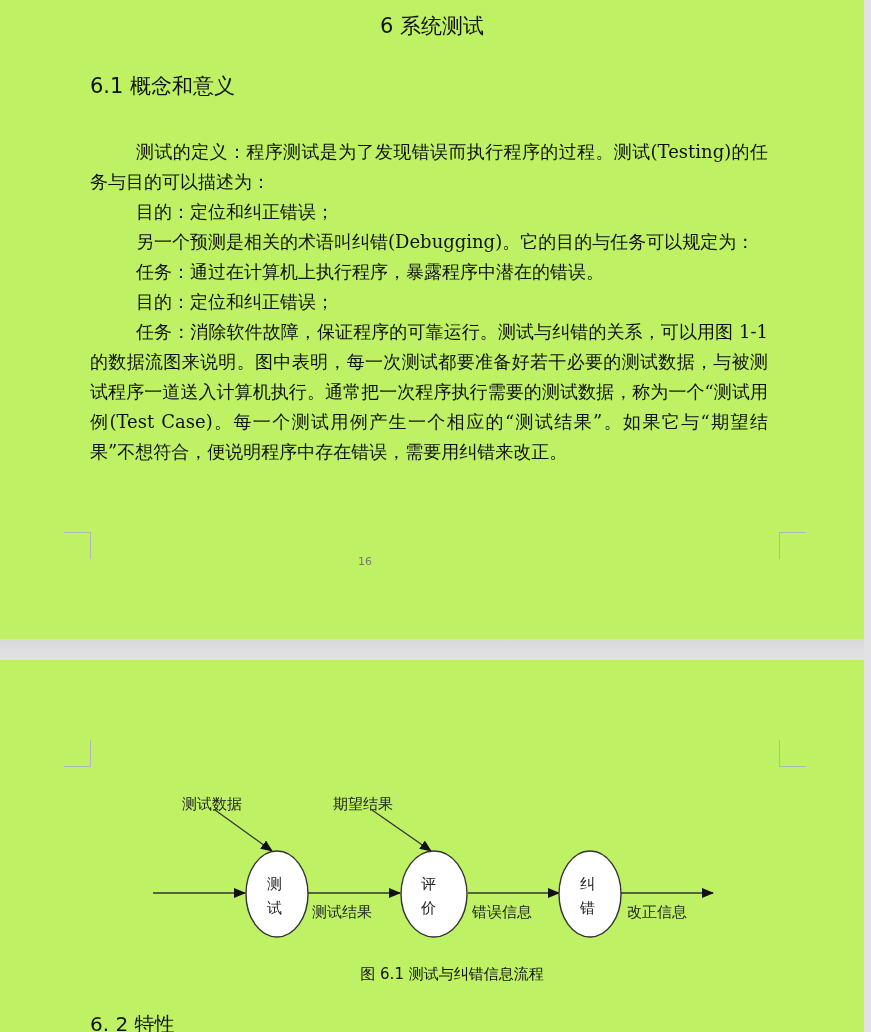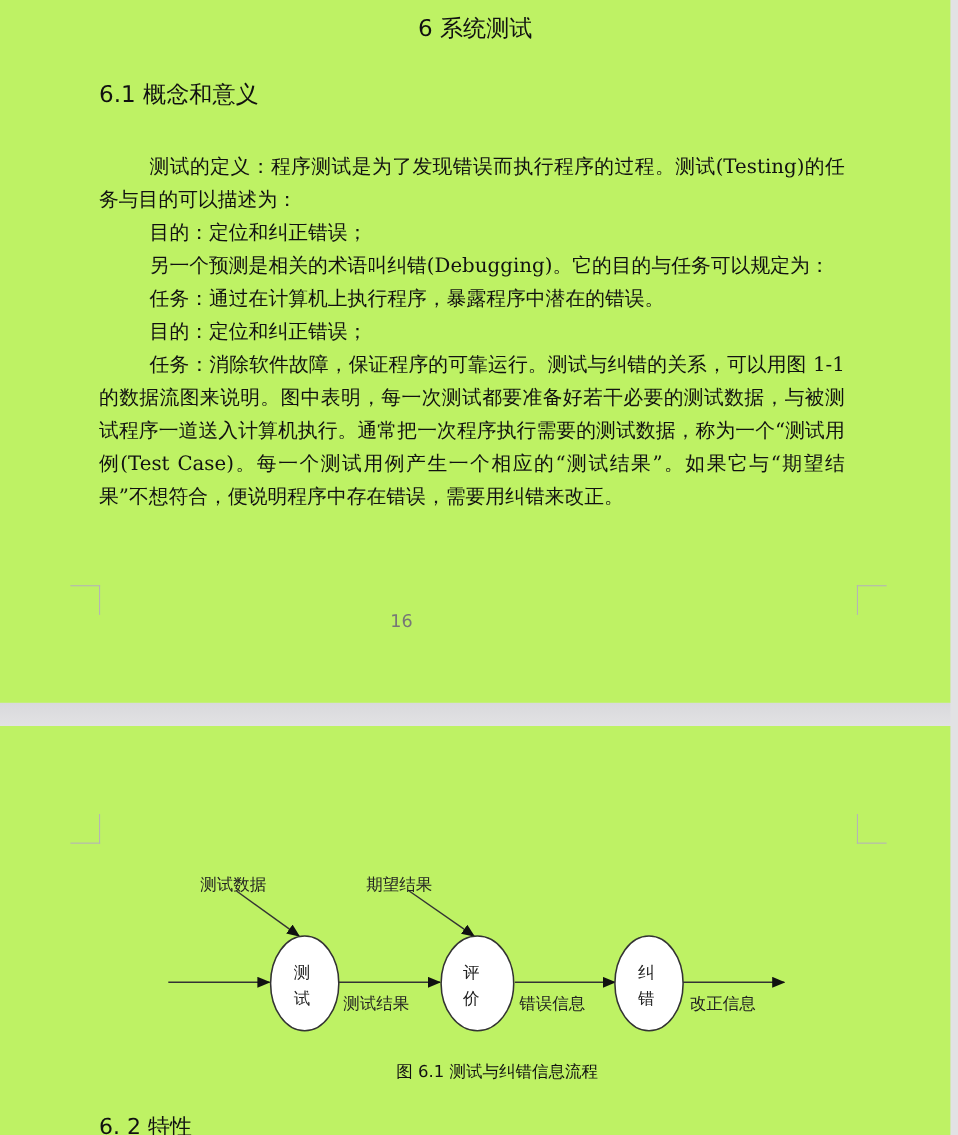--- a/index.html
+++ b/index.html
@@ -33,21 +33,21 @@
       position: absolute; left: 90px; width: 678px;
       font-family: "DejaVu Serif", "Liberation Serif", serif;
       font-size: 18px; line-height: 30px;
       text-align: justify;
     }
     .para p { margin: 0; }
     .indent { text-indent: 46px; }
     .corner { position: absolute; border-color: #b5b5b5; border-style: solid; width: 26px; height: 26px; }
     .page-num {
       position: absolute; top: 555px; left: 0; width: 730px; text-align: center;
-      font-size: 16px; color: #777;
+      font-size: 11px; color: #777;
     }
     .diagram { position: absolute; left: 0; top: 0; }
     .diagram text { font-family: "DejaVu Sans", "Liberation Sans", sans-serif; font-size: 15px; fill: #222; }
     .caption {
       position: absolute; top: 965px; left: 0; width: 904px; text-align: center;
       font-size: 15px;
     }
   </style>
 </head>
 <body>

